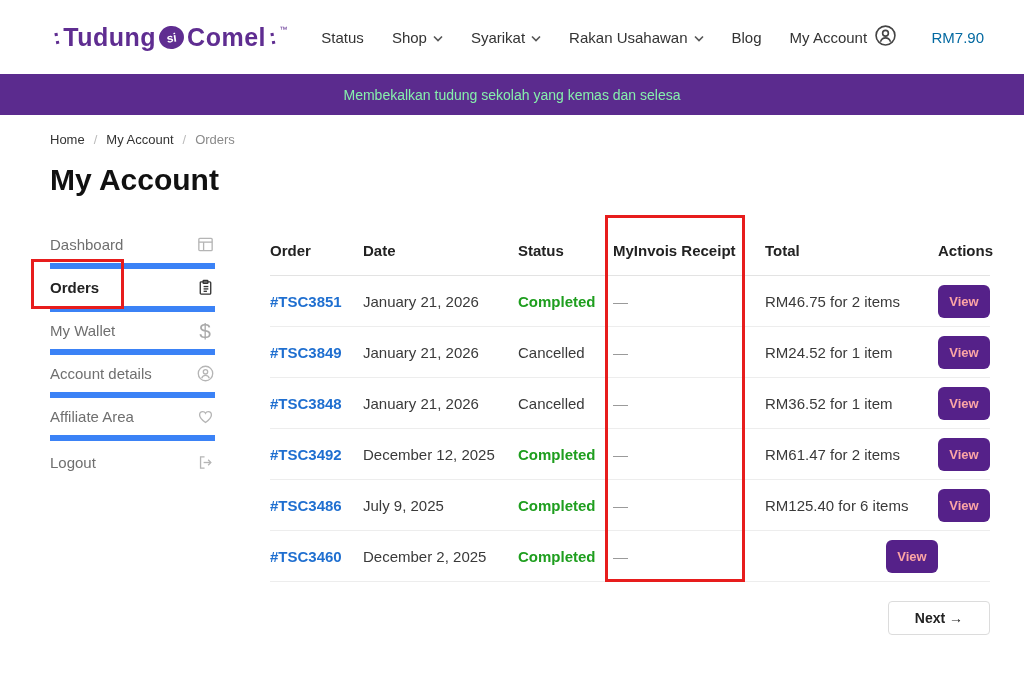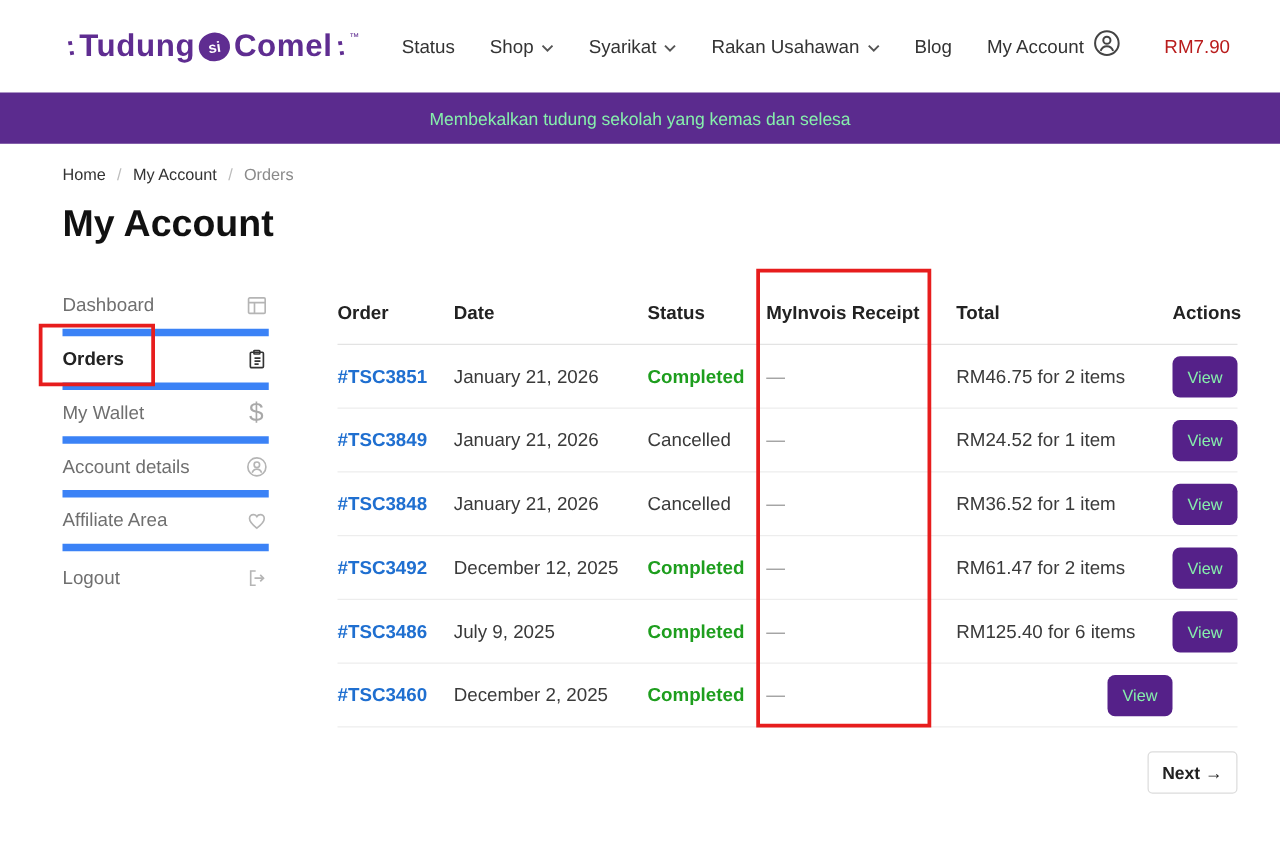--- a/index.html
+++ b/index.html
@@ -20,21 +20,21 @@
     font-size:12px; font-weight:bold; margin:0 3px; transform:rotate(-8deg);
   }
   .logo .tm { font-size:8px; align-self:flex-start; margin-top:2px; }
 
   .nav { display:flex; align-items:center; gap:28px; margin-left:34px; font-size:15px; color:#333; }
   .nav-item { display:flex; align-items:center; gap:6px; cursor:pointer; white-space:nowrap; }
   .chev { width:10px; height:7px; stroke:#555; stroke-width:1.6; fill:none; margin-top:2px; }
 
   .header-right { margin-left:auto; display:flex; align-items:center; gap:34px; }
   .account-icon svg { width:23px; height:23px; stroke:#444; fill:none; stroke-width:1.4; cursor:pointer; }
-  .cart-total { font-size:15px; color:#b91c1c; cursor:pointer; }
+  .cart-total { font-size:15px; color:#0369a1; cursor:pointer; }
 
   
   .banner { height:41px; background:#5b2b8e; color:#86efac; display:flex; align-items:center; justify-content:center; font-size:14px; }
 
   
   .main { padding:17px 37px 0 50px; }
   .breadcrumb { display:flex; align-items:center; gap:9px; font-size:13px; color:#333; }
   .breadcrumb .sep { color:#bbb; }
   .breadcrumb .current { color:#8a8a8a; }
   .crumb { cursor:pointer; }
@@ -62,26 +62,26 @@
     display:grid; grid-template-columns:93px 155px 95px 152px 173px 52px;
     align-items:center; height:51px; border-bottom:1px solid #ededed; font-size:15px; color:#3a3a3a;
   }
   .t-head { height:50px; font-weight:bold; color:#222; border-bottom:1px solid #e3e3e3; }
   .col-actions { text-align:right; }
   .order-link { color:#1f6fd0; font-weight:bold; cursor:pointer; }
   .status { color:#3a3a3a; }
   .status.completed { color:#1e9e1e; font-weight:bold; }
   .receipt { color:#9a9a9a; }
   .view-btn {
-    width:52px; height:33px; background:#552189; color:#86efac; font-weight:normal; font-size:13px;
+    width:52px; height:33px; background:#552189; color:#fca5a5; font-weight:bold; font-size:13px;
     border:none; border-radius:6px; cursor:pointer; font-family:inherit;
   }
   .pagination { margin-top:19px; display:flex; justify-content:flex-end; }
   .next-btn {
-    height:34px; padding:0 11px; background:#fff; border:1px solid #dcdcdc; border-radius:4px;
+    height:34px; padding:0 26px; background:#fff; border:1px solid #dcdcdc; border-radius:4px;
     font-weight:bold; font-size:14px; color:#222; cursor:pointer; font-family:inherit;
   }
 
   
   .annotation { position:absolute; border:3px solid #e71d1d; pointer-events:none; z-index:10; }
   .anno-orders { left:31px; top:259px; width:93px; height:50px; }
   .anno-receipt { left:605px; top:215px; width:140px; height:367px; }
 </style>
 </head>
 <body>

